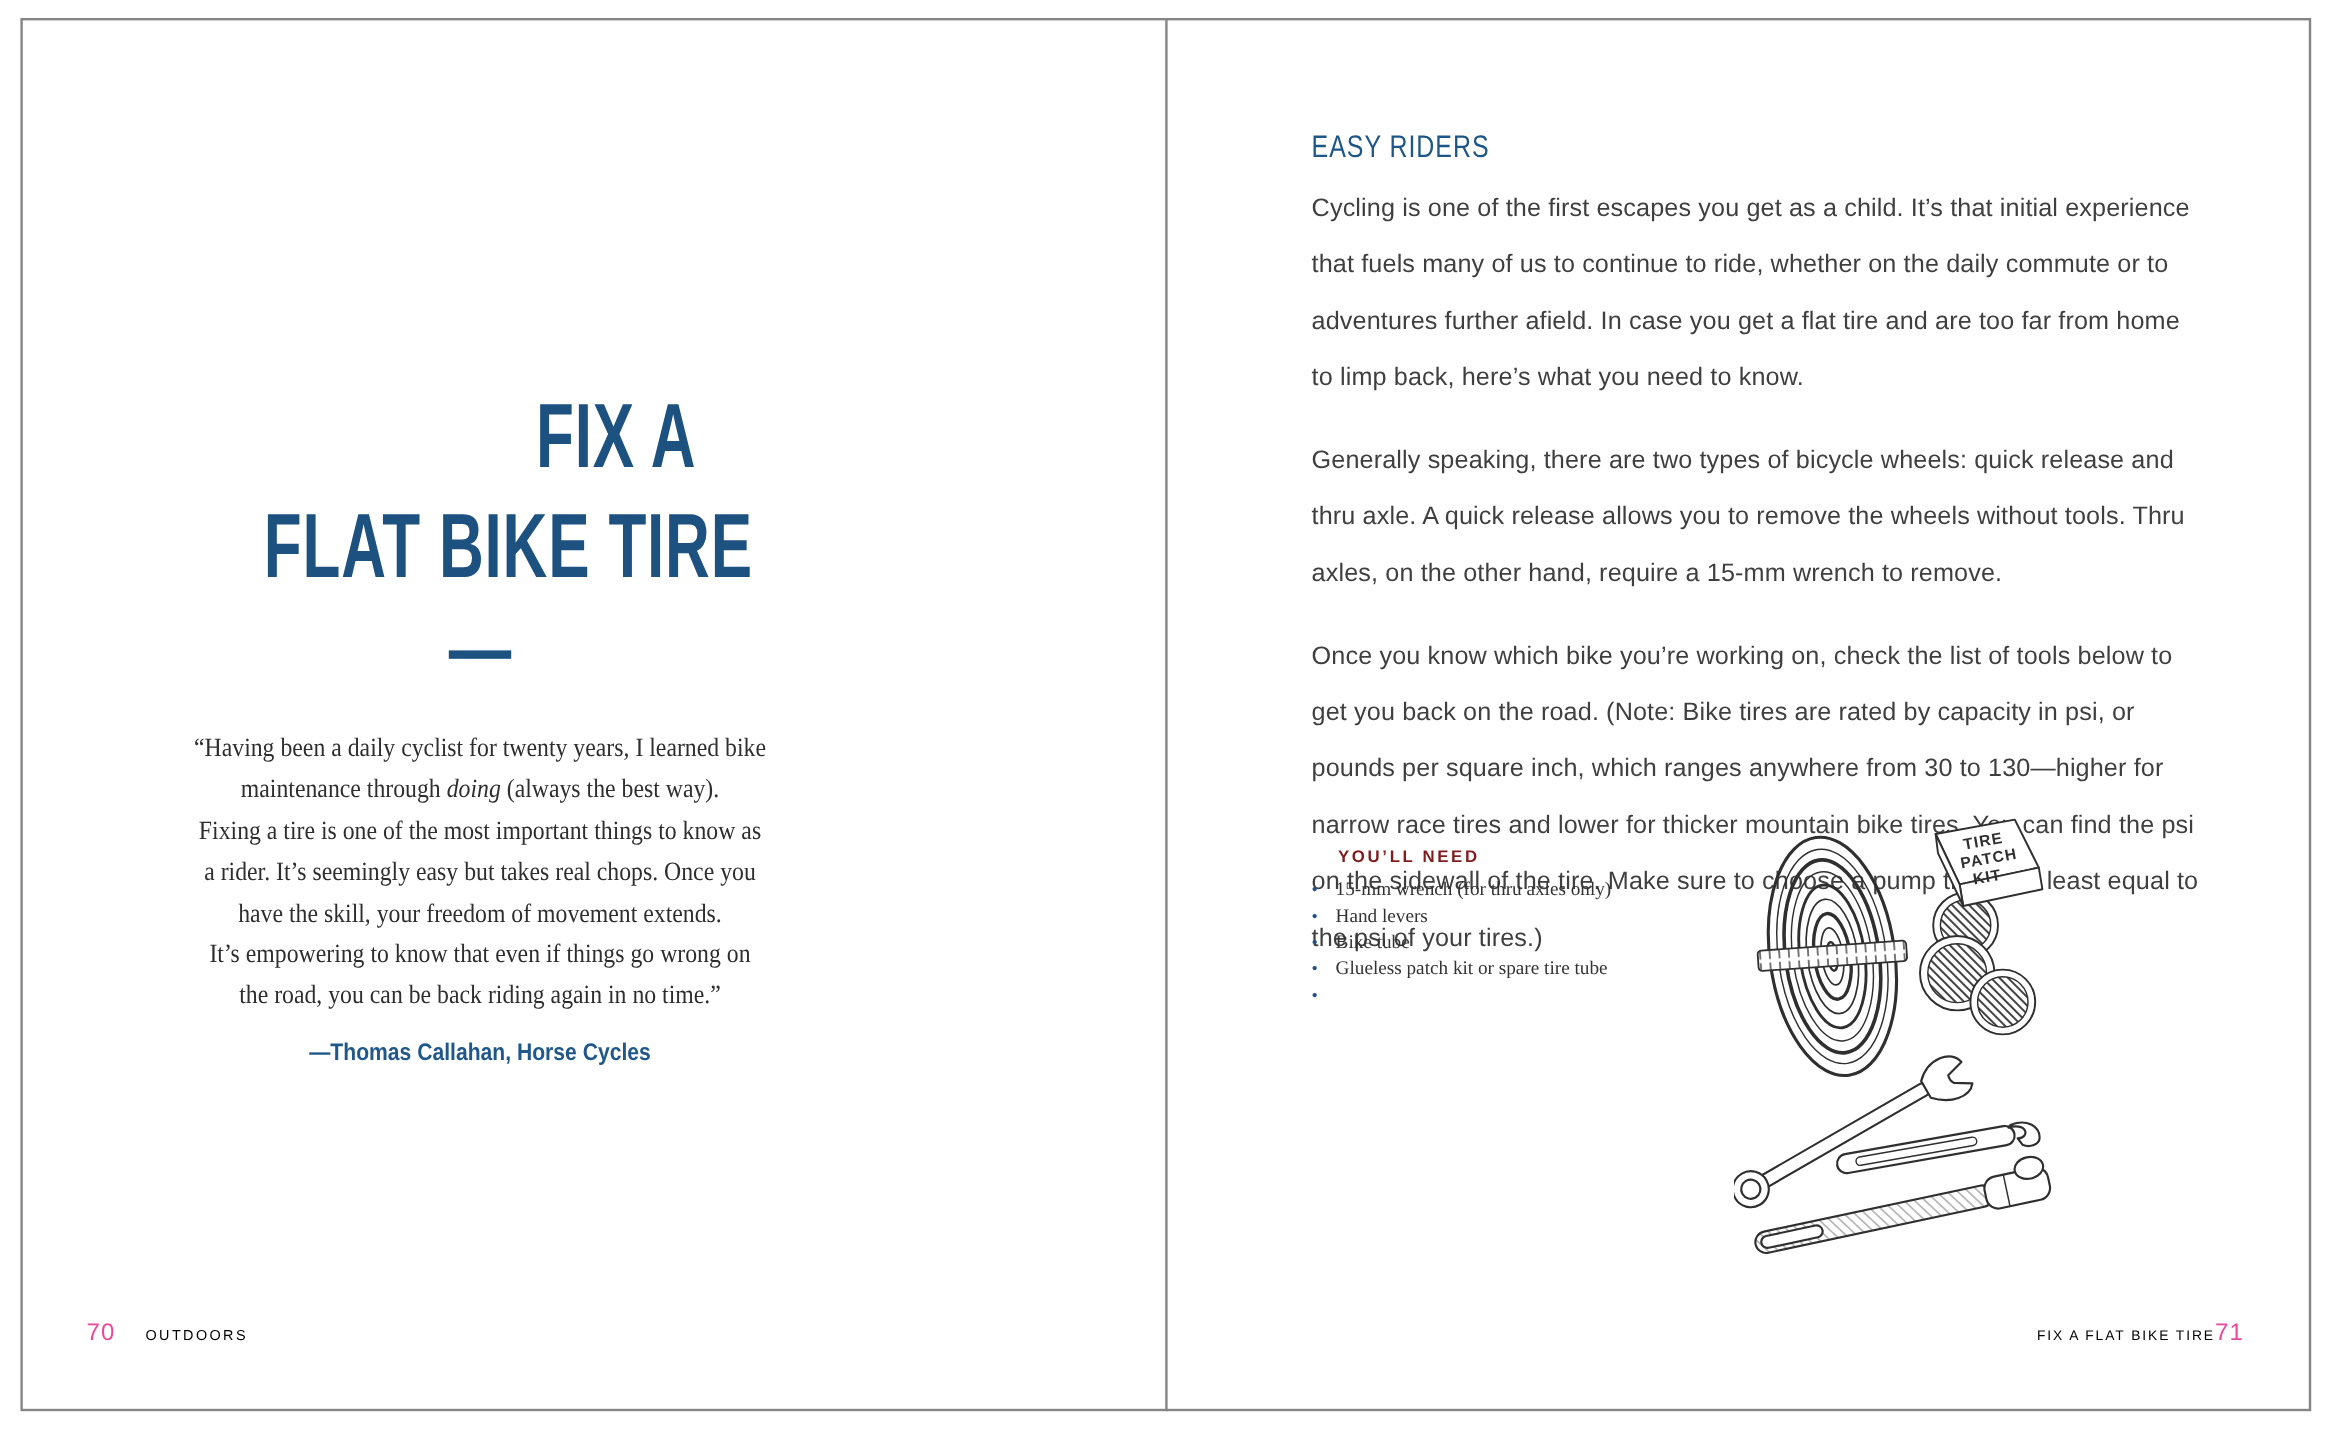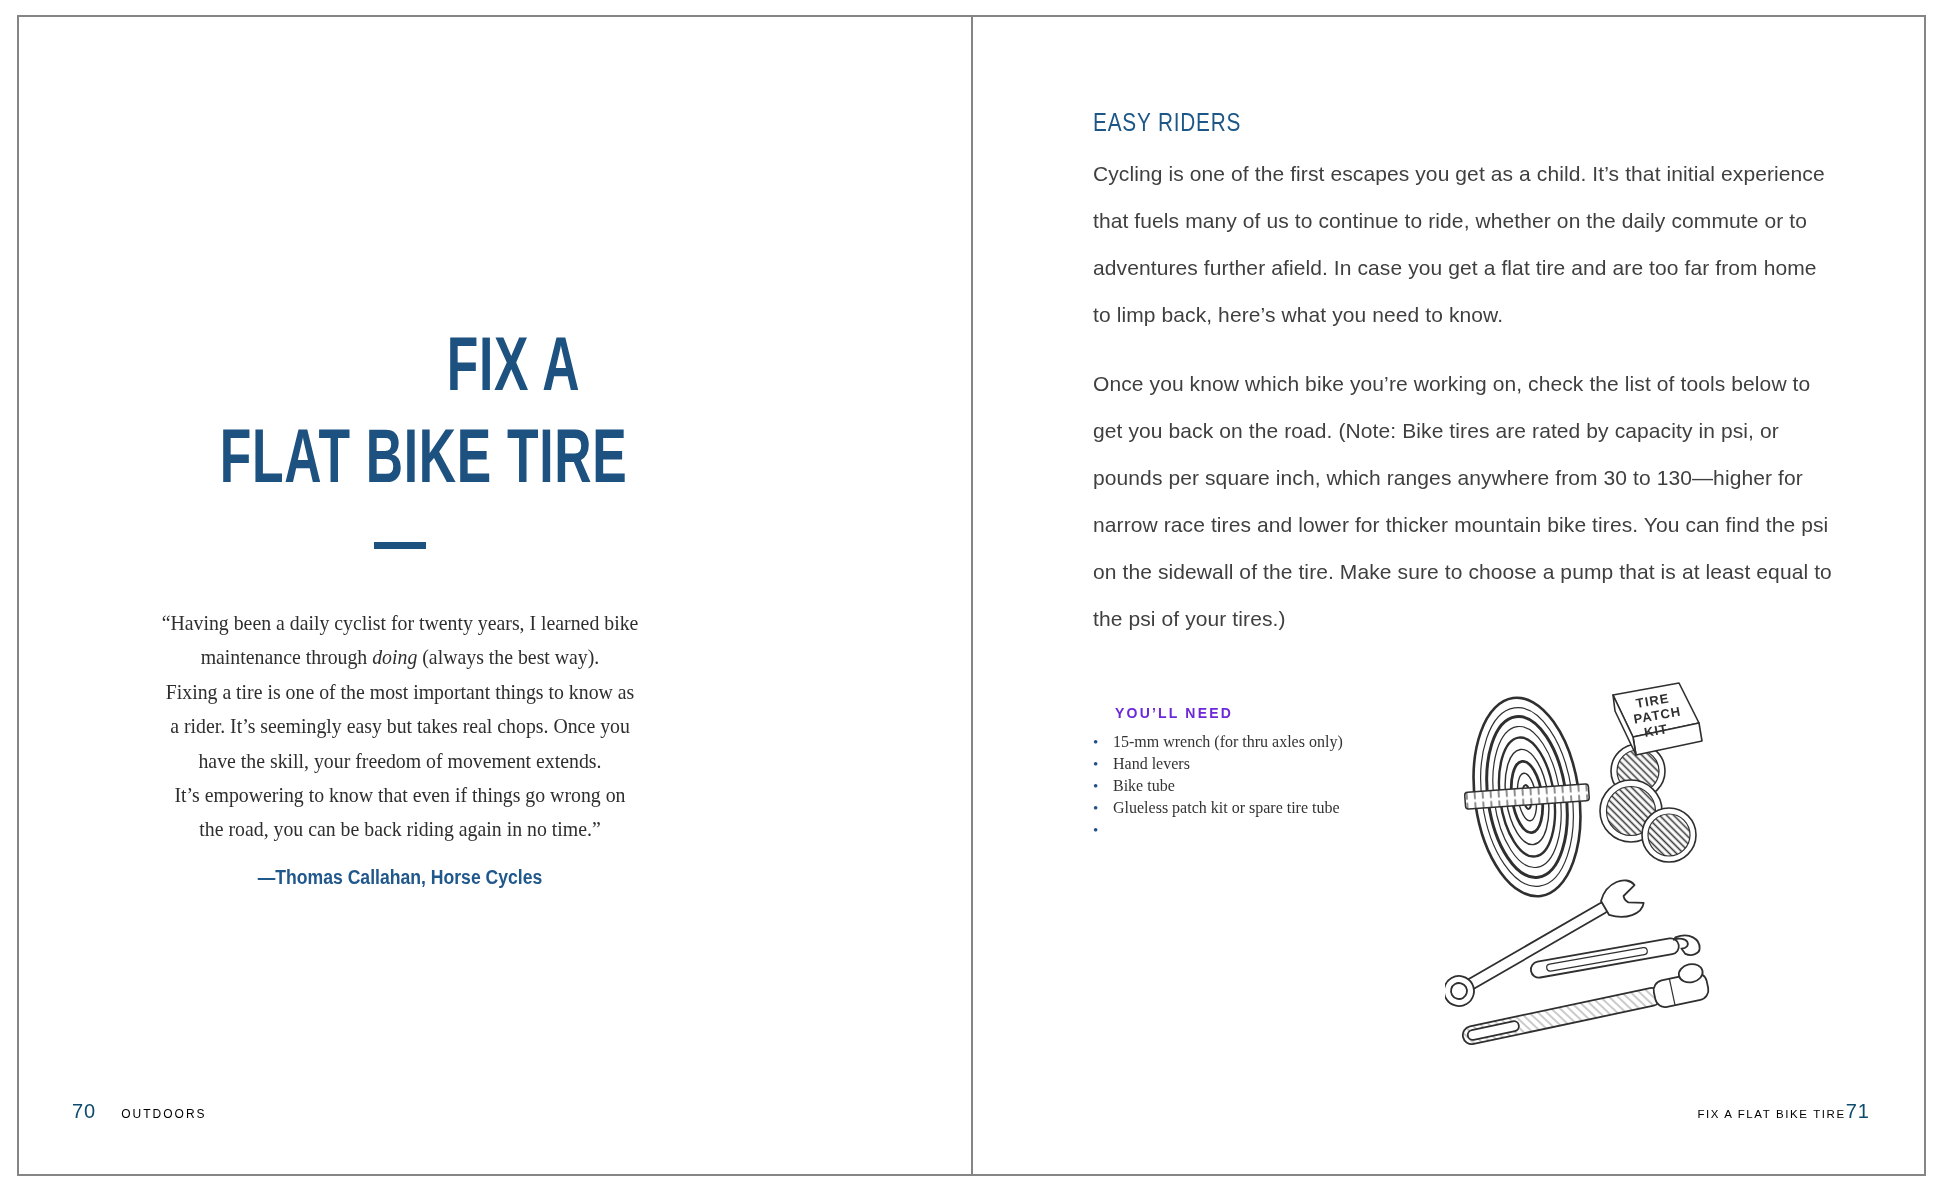--- a/index.html
+++ b/index.html
@@ -21,32 +21,32 @@
          transform:scaleX(0.90);transform-origin:50% 0;}
   .q-line{white-space:nowrap;}
   .q-line em{font-style:italic;}
 
   .attribution{position:absolute;left:68px;top:866px;width:664px;margin:0;text-align:center;
                font-weight:700;font-size:20px;color:#21588c;transform:scaleX(0.88);transform-origin:50% 0;}
 
   .footer{position:absolute;top:1100px;display:flex;align-items:baseline;}
   .footer-left{left:72px;gap:25px;}
   .footer-right{right:76px;}
-  .pagenum{font-size:20px;font-weight:500;color:#0c4a6e;letter-spacing:1px;}
+  .pagenum{font-size:20px;font-weight:500;color:#ec4899;letter-spacing:1px;}
   .running{font-size:12px;letter-spacing:2px;color:#000000;font-weight:500;}
   .footer-right .running{font-size:11.5px;letter-spacing:1.6px;}
 
   
   .heading{position:absolute;left:1093px;top:107px;margin:0;font-size:26px;font-weight:500;
            color:#1d5788;letter-spacing:1px;transform:scaleX(0.80);transform-origin:0 0;white-space:nowrap;}
   .body-copy{position:absolute;left:1093px;top:150px;width:745px;font-size:21px;line-height:47px;color:#3f3f3f;letter-spacing:0.1px;}
   .body-copy p{margin:0 0 22px 0;}
 
   .need{position:absolute;left:1093px;top:705px;width:310px;}
-  .need-heading{margin:0 0 10px 22px;font-size:14px;font-weight:700;letter-spacing:2.2px;color:#6d28d9;white-space:nowrap;}
+  .need-heading{margin:0 0 10px 22px;font-size:14px;font-weight:700;letter-spacing:2.2px;color:#7f1d1d;white-space:nowrap;}
   .need-items{list-style:none;margin:0;padding:0;font-family:"Liberation Serif",serif;font-size:16px;line-height:22px;color:#333333;}
   .need-items li{display:flex;gap:10px;}
   .bullet{color:#21508a;flex:0 0 10px;font-size:15px;line-height:22px;}
   .li-text{display:block;max-width:272px;}
 
   .illo{position:absolute;left:1445px;top:675px;width:300px;height:390px;}
   .illo svg{display:block;}
 </style>
 </head>
 <body>
@@ -80,20 +80,21 @@
       <span class="pagenum">70</span>
       <span class="running">OUTDOORS</span>
     </footer>
   </section>
 
   <section>
     <h2 class="heading">EASY RIDERS</h2>
 
     <div class="body-copy">
       <p>Cycling is one of the first escapes you get as a child. It’s that initial experience that fuels many of us to continue to ride, whether on the daily commute or to adventures further afield. In case you get a flat tire and are too far from home to limp back, here’s what you need to know.</p>
+      <p>Generally speaking, there are two types of bicycle wheels: quick release and thru axle. A quick release allows you to remove the wheels without tools. Thru axles, on the other hand, require a 15-mm wrench to remove.</p>
       <p>Once you know which bike you’re working on, check the list of tools below to get you back on the road. (Note: Bike tires are rated by capacity in psi, or pounds per square inch, which ranges anywhere from 30 to 130—higher for narrow race tires and lower for thicker mountain bike tires. You can find the psi on the sidewall of the tire. Make sure to choose a pump that is at least equal to the psi of your tires.)</p>
     </div>
 
     <aside class="need">
       <h3 class="need-heading">YOU’LL NEED</h3>
       <ul class="need-items">
         <li>
             <span class="bullet">•</span>
             <span class="li-text">15-mm wrench (for thru axles only)</span>
           </li>

